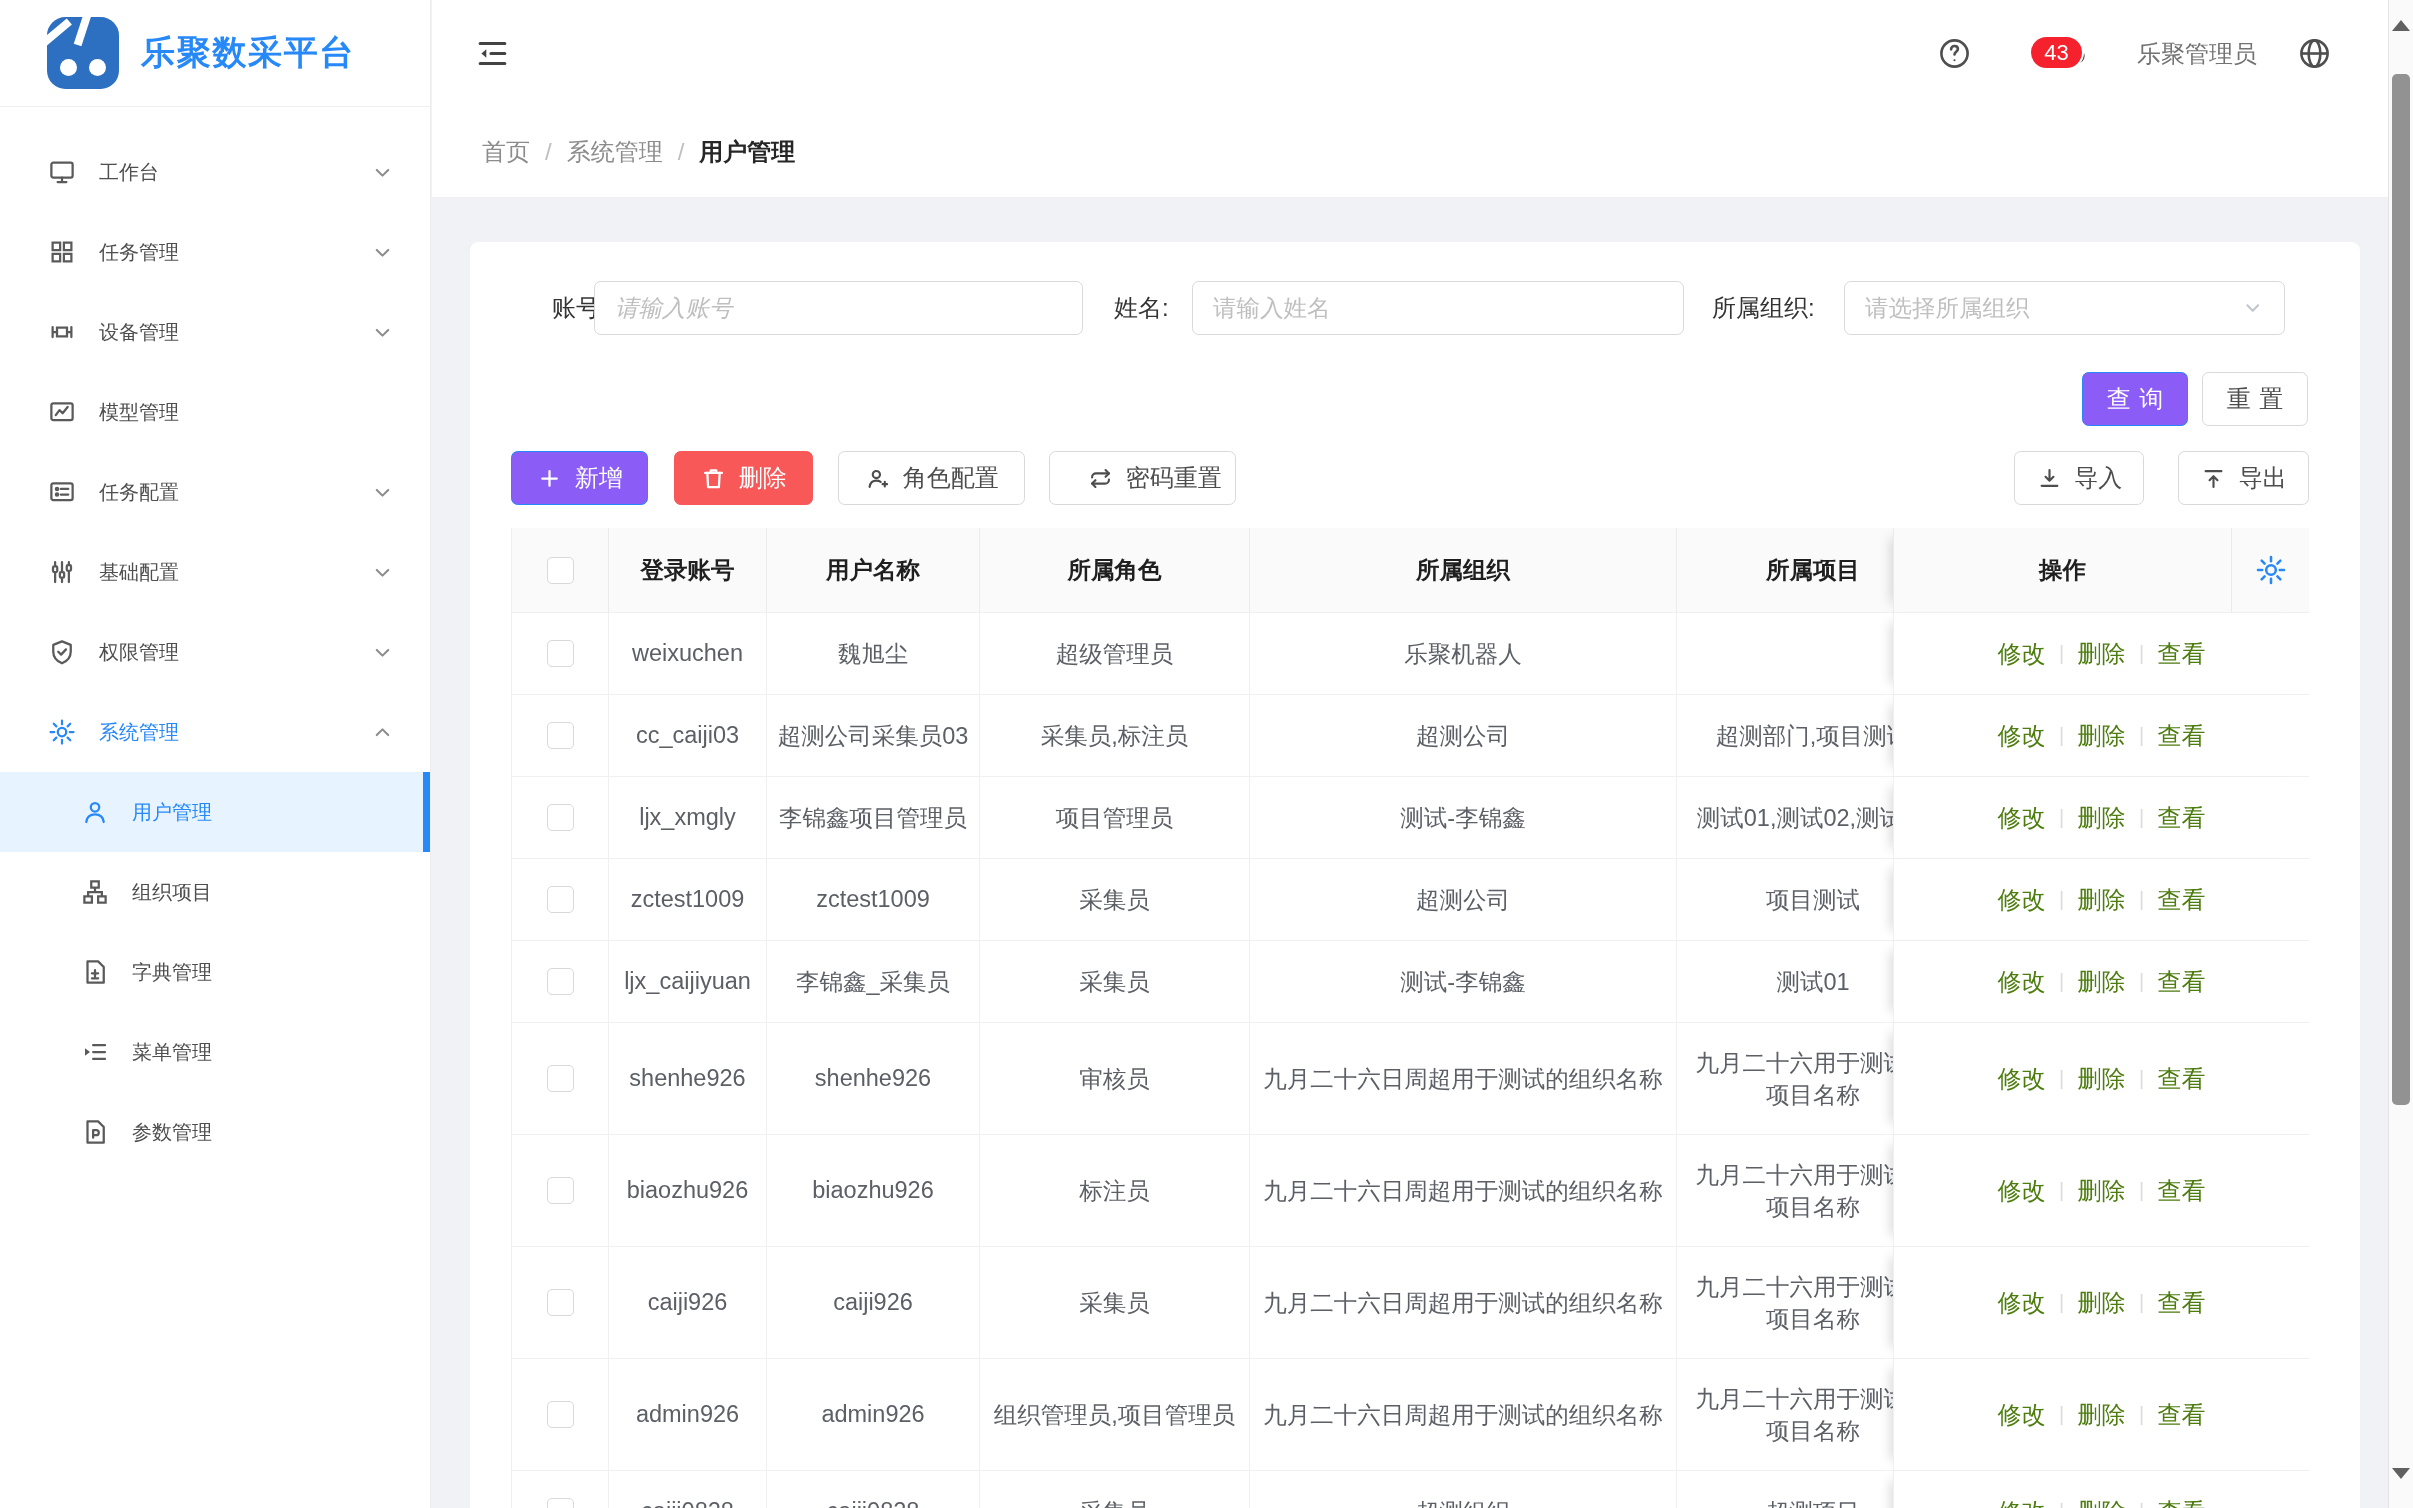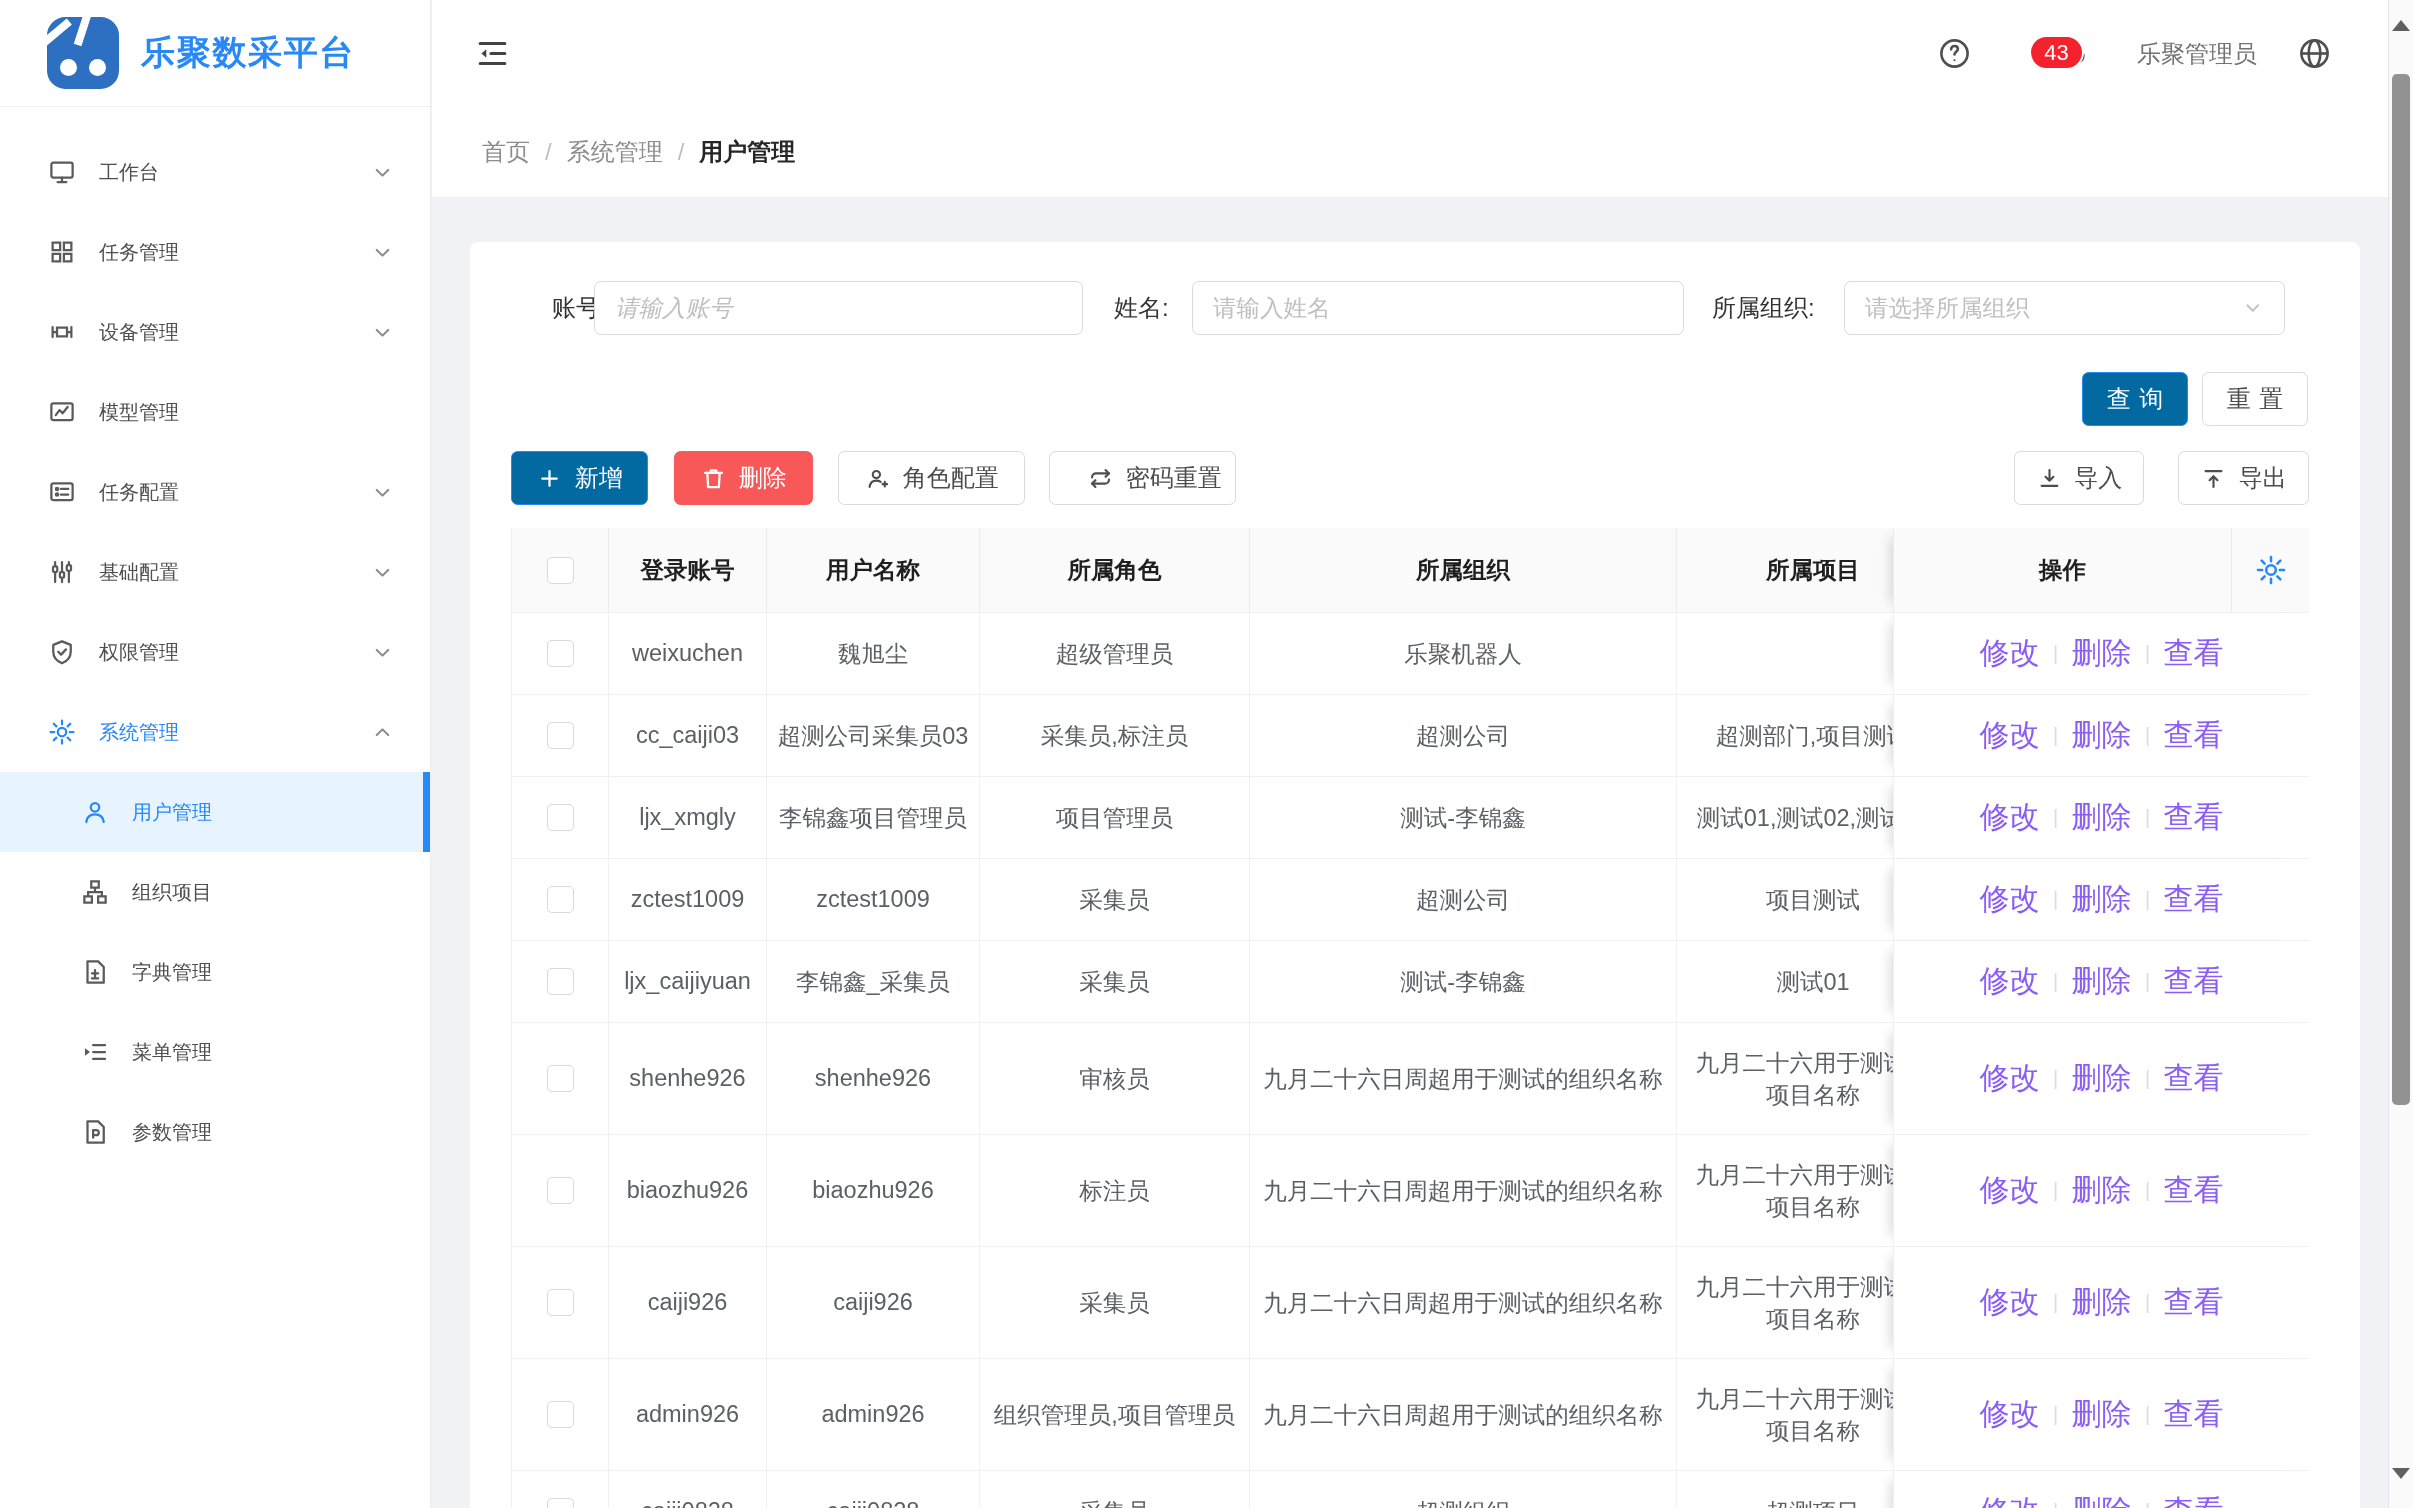--- a/index.html
+++ b/index.html
@@ -100,21 +100,21 @@
   .f-select .ph { font-size:23.5px; color:#bfbfbf; flex:1; }
   .f-select .chev { width:23.5px; height:23.5px; color:#c0c4cc; }
 
   
   .btn {
     position:absolute; height:54px; border-radius:6.7px; border:0.8px solid #d9d9d9;
     background:#fff; color:#4d4d4d; font-size:24px; display:flex; align-items:center;
     justify-content:center; gap:11.7px; cursor:pointer; font-family:inherit;
   }
   .btn .bic { width:27px; height:27px; }
-  .btn.primary { background:#0369a1; border-color:#2788f8; color:#fff; }
+  .btn.primary { background:#8b5cf6; border-color:#2788f8; color:#fff; }
   .btn.danger  { background:#f85858; border-color:#f85858; color:#fff; }
   .btn.spaced  { letter-spacing:8.4px; text-indent:8.4px; }
 
   
   .utable {
     position:absolute; left:41px; top:286px; width:1798px; height:981px;
     overflow:hidden; border-left:0.8px solid #f0f0f0; font-size:23.5px;
   }
   .thead { position:relative; display:flex; height:85px; background:#fafafa; z-index:5; }
   .th {
@@ -137,21 +137,21 @@
   .c-proj { width:272px; white-space:pre-line; border-right:none; }
   .cb {
     width:27px; height:27px; border:1.7px solid #d9d9d9; border-radius:5px; background:#fff; cursor:pointer;
   }
   
   .ops {
     position:absolute; right:0; top:0; bottom:0; width:416px; background:#fff;
     border-left:0.8px solid #f0f0f0; display:flex; align-items:center; justify-content:center;
     box-shadow:-11.7px 0 11.7px -10px rgba(0,0,0,0.16); z-index:4;
   }
-  .ops a { color:#8b5cf6; cursor:pointer; text-decoration:none; font-size:30px; }
+  .ops a { color:#4d7c0f; cursor:pointer; text-decoration:none; font-size:24px; }
   .ops .sep { color:#dcdcdc; margin:0 13.4px; font-size:20px; }
   .ops-head {
     position:absolute; right:0; top:0; height:85px; width:416px; display:flex;
     box-shadow:-11.7px 0 11.7px -10px rgba(0,0,0,0.16); z-index:6;
   }
   .ops-head .th-op { width:339px; border-left:0.8px solid #ebebeb; }
   .ops-head .th-gear { width:77px; border-right:none; cursor:pointer; }
   .th-gear .gsvg { width:34px; height:34px; color:#2788f8; }
 
   

